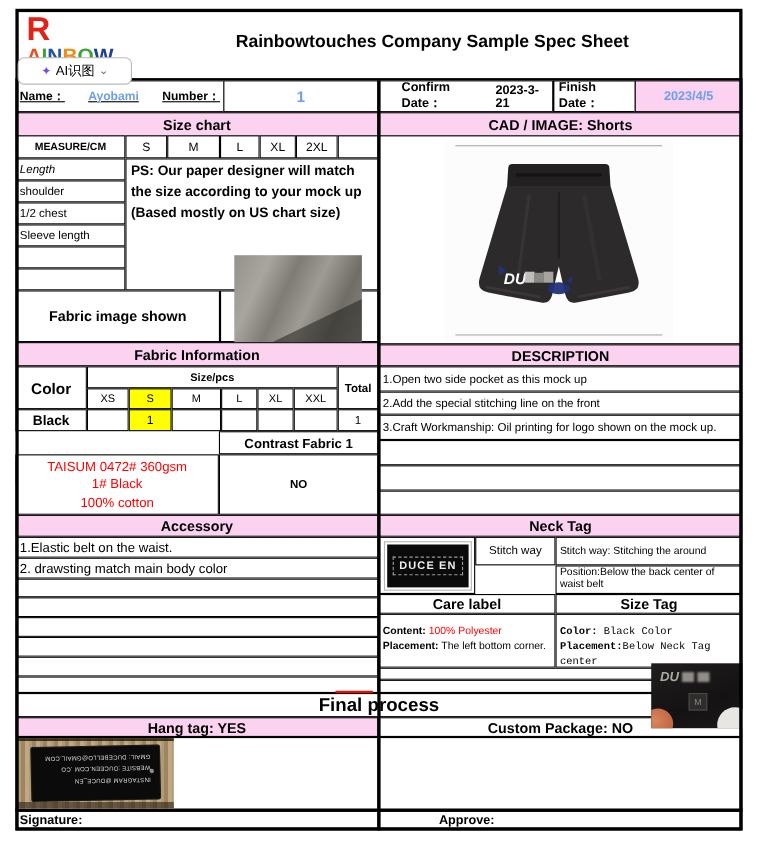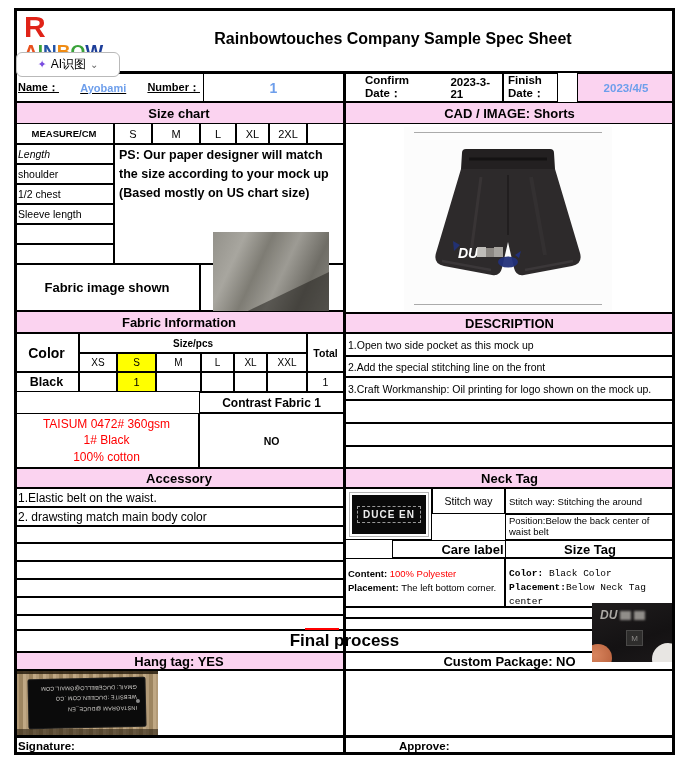--- a/index.html
+++ b/index.html
@@ -85,21 +85,21 @@
   <div class="c vcen" style="left:14px;top:73px;width:190px;height:29px;font-size:11px;padding:0 3px;text-decoration:underline;">
     <span class="b">Name：</span>
     <span class="b blue" style="margin:12px auto;">Ayobami</span>
     <span class="b">Number：</span>
   </div>
   <div class="c cen b blue" style="left:203px;top:73px;width:141px;height:29px;font-size:14px;">1</div>
   <div class="c vcen" style="left:344px;top:73px;width:159px;height:29px;font-size:11.5px;padding-left:20px;">
     <span class="b">Confirm Date：</span>
     <span class="b" style="margin-left:3px;">2023-3-21</span>
   </div>
-  <div class="c vcen b" style="left:502px;top:73px;width:56px;height:29px;font-size:11.5px;padding-left:4px;border-left:2px solid #000;">Finish Date：</div>
+  <div class="c vcen b" style="left:502px;top:73px;width:76px;height:29px;font-size:11.5px;padding-left:4px;border-left:2px solid #000;">Finish Date：</div>
   <div class="c cen b blue pink" style="left:577px;top:73px;width:98px;height:29px;font-size:11.5px;">2023/4/5</div>
 
   <div class="c cen b pink" style="left:14px;top:102px;width:330px;height:22px;font-size:13px;">Size chart</div>
   <div class="c cen b pink" style="left:344px;top:102px;width:331px;height:22px;font-size:13px;">CAD / IMAGE: Shorts</div>
 
   <div class="c cen b" style="left:14px;top:123px;width:100px;height:21px;font-size:9.5px;">MEASURE/CM</div>
   <div class="c cen" style="left:114px;top:123px;width:38px;height:21px;font-size:11px;">S</div>
   <div class="c cen" style="left:152px;top:123px;width:48px;height:21px;font-size:11px;">M</div>
   <div class="c cen" style="left:200px;top:123px;width:36px;height:21px;font-size:11px;">L</div>
   <div class="c cen" style="left:236px;top:123px;width:33px;height:21px;font-size:11px;">XL</div>
@@ -196,21 +196,21 @@
   <div class="necktagframe">
     <div class="necktaginner">
         <span class="necktagtxt">DUCE EN</span>
       </div>
   </div>
   <div class="c cen" style="left:432px;top:488px;width:73px;height:26px;font-size:10.5px;">Stitch way</div>
   <div class="c cen" style="left:432px;top:514px;width:88px;height:26px;font-size:10.5px;margin-top:40px;">Position</div>
   <div class="c vcen" style="left:505px;top:488px;width:170px;height:26px;font-size:9.5px;padding-left:3px;">Stitch way: Stitching the around</div>
   <div class="c vcen" style="left:505px;top:514px;width:170px;height:26px;font-size:9.5px;padding:0 3px;line-height:1.15;">Position:Below the back center of waist belt</div>
 
-  <div class="c cen b" style="left:344px;top:540px;width:161px;height:18px;font-size:13px;margin-left:48px;">Care label</div>
+  <div class="c cen b" style="left:344px;top:540px;width:161px;height:18px;font-size:13px;">Care label</div>
   <div class="c cen b" style="left:505px;top:540px;width:170px;height:18px;font-size:13px;">Size Tag</div>
   <div class="c" style="left:344px;top:558px;width:161px;height:49px;font-size:9.5px;padding:8px 3px 0;line-height:1.45;">
     <div><span class="b">Content:</span> <span class="red">100% Polyester</span></div>
     <div><span class="b">Placement:</span> <span>The left bottom corner.</span></div>
   </div>
   <div class="c" style="left:505px;top:558px;width:170px;height:49px;font-size:9.5px;padding:8px 3px 0;line-height:1.45;font-family:Liberation Mono, monospace;">
     <div><span class="b">Color:</span> <span>Black Color</span></div>
     <div><span class="b">Placement:</span><span>Below Neck Tag center</span></div>
   </div>
   <div class="c" style="left:344px;top:607px;width:331px;height:11px;"></div>

